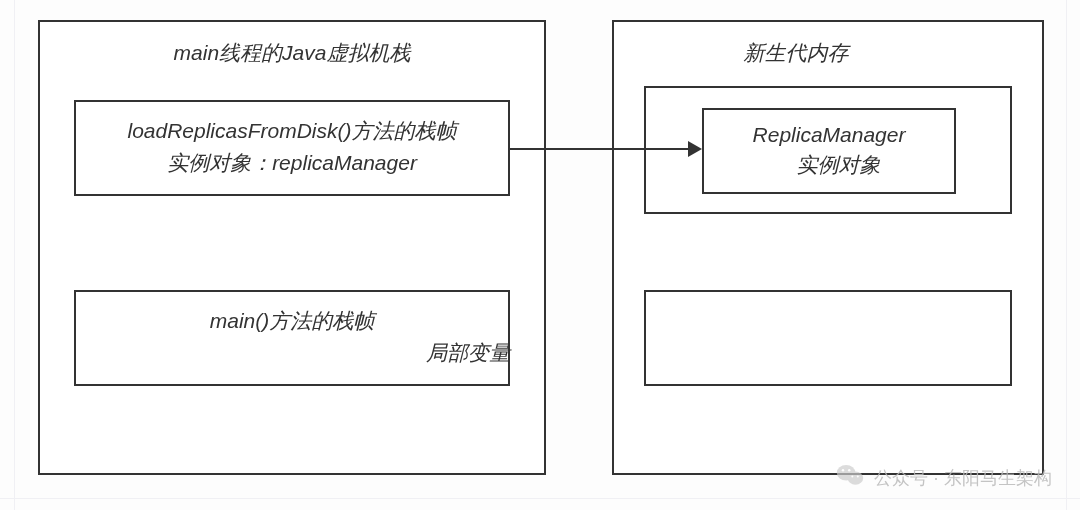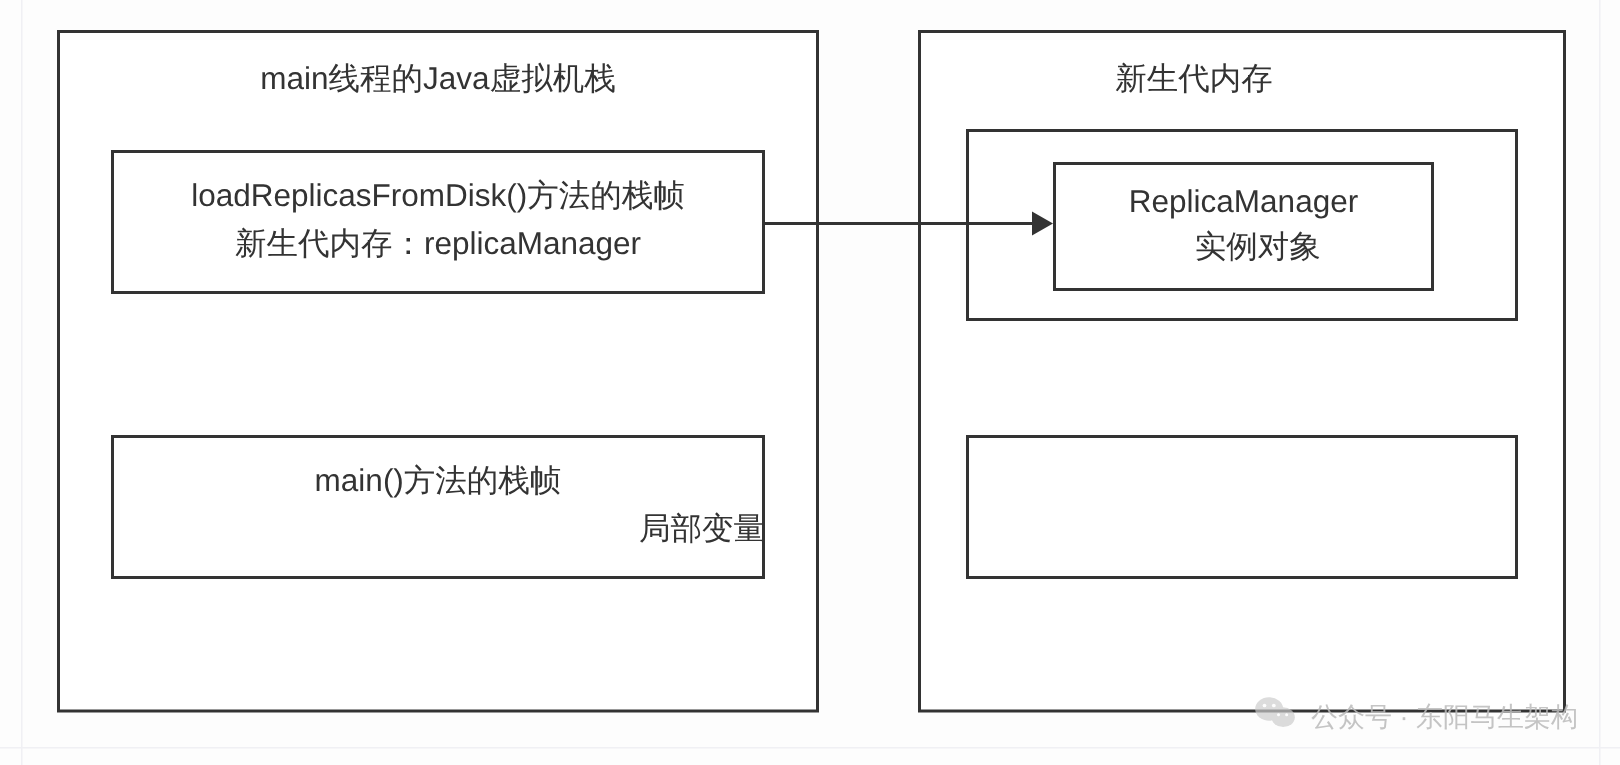--- a/index.html
+++ b/index.html
@@ -19,20 +19,21 @@
       border: 2px solid #333;
       background: #fff;
     }
     .label {
       position: absolute;
       text-align: center;
       color: #333;
       font-size: 21px;
       line-height: 1.4;
       white-space: nowrap;
+      font-style: italic;
     }
     .watermark {
       position: absolute;
       right: 28px;
       bottom: 18px;
       color: #bbbbbb;
       font-size: 18px;
       display: flex;
       align-items: center;
       gap: 10px;
@@ -57,21 +58,21 @@
 
 <div class="faint-line-v" style="left:14px"></div>
 <div class="faint-line-v" style="left:1066px"></div>
 <div class="faint-line-h" style="top:498px"></div>
 
 <div class="box" style="left:38px; top:20px; width:508px; height:455px;"></div>
 <div class="label" style="left:38px; top:38px; width:508px;">main线程的Java虚拟机栈</div>
 
 <div class="box" style="left:74px; top:100px; width:436px; height:96px;"></div>
 <div class="label" style="left:74px; top:116px; width:436px;">loadReplicasFromDisk()方法的栈帧</div>
-<div class="label" style="left:74px; top:148px; width:436px;">新生代内存：replicaManager</div>
+<div class="label" style="left:74px; top:148px; width:436px;">实例对象：replicaManager</div>
 
 <div class="box" style="left:74px; top:290px; width:436px; height:96px;"></div>
 <div class="label" style="left:74px; top:306px; width:436px;">main()方法的栈帧</div>
 <div class="label" style="left:74px; top:338px; width:436px;text-align:right;">局部变量</div>
 
 <div class="box" style="left:612px; top:20px; width:432px; height:455px;"></div>
 <div class="label" style="left:580px; top:38px; width:432px;">新生代内存</div>
 
 <div class="box" style="left:644px; top:86px; width:368px; height:128px;"></div>
 

